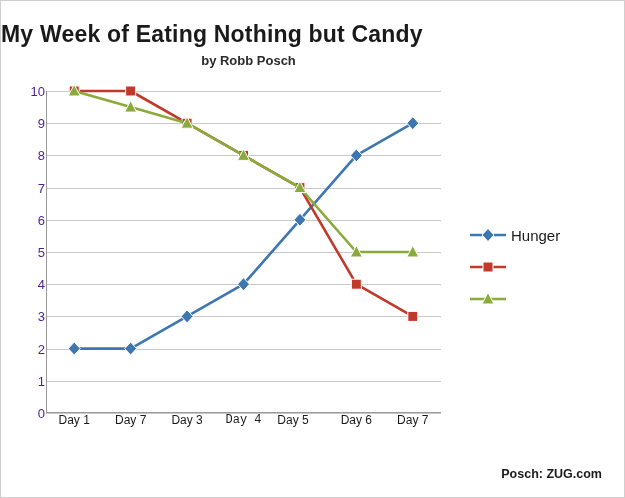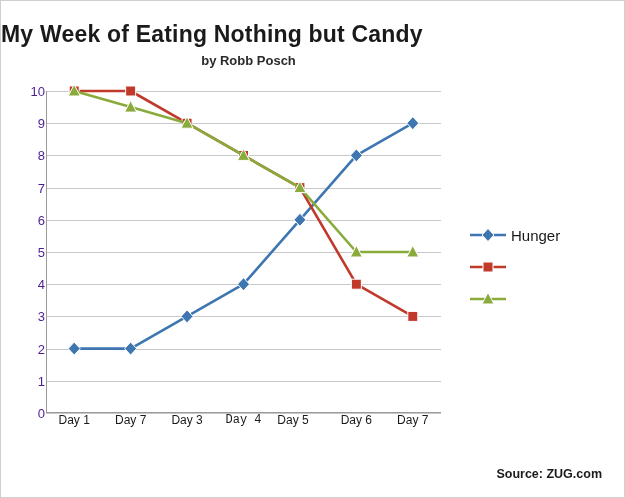--- a/index.html
+++ b/index.html
@@ -225,14 +225,14 @@
           </svg></div>
       </div>
       <div class="legend-row">
         <div class="legend-mark"><svg width="38" height="14" viewBox="0 0 38 14">
             <line x1="1" y1="7" x2="37" y2="7" stroke="#8aab3c" stroke-width="2.6"></line>
             <polygon points="19,0.5 25,12 13,12" fill="#8aab3c" stroke="#ffffff" stroke-width="1"></polygon>
           </svg></div>
       </div>
     </div>
 
-  <div id="source-note">Source: ZUG.com</div>
+  <div id="source-note">Posch: ZUG.com</div>
 </div>
 
 </body></html>

